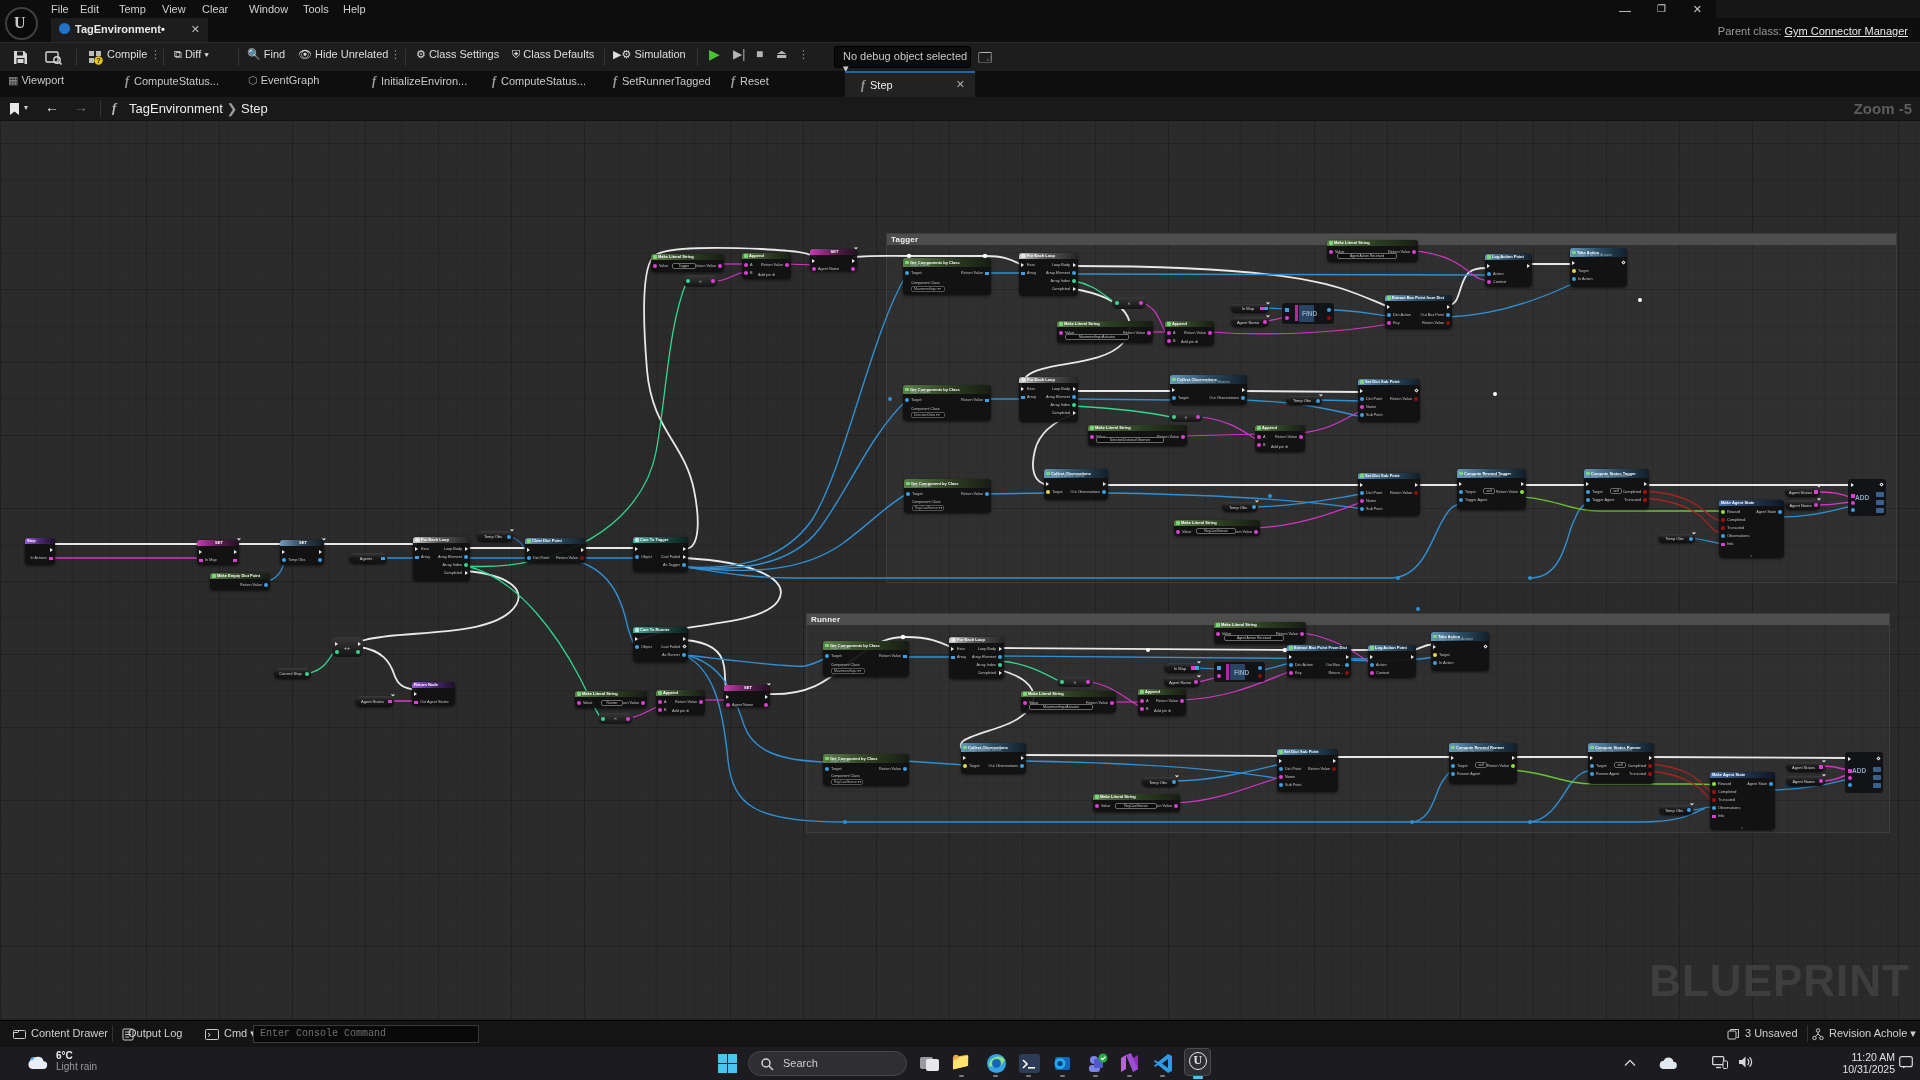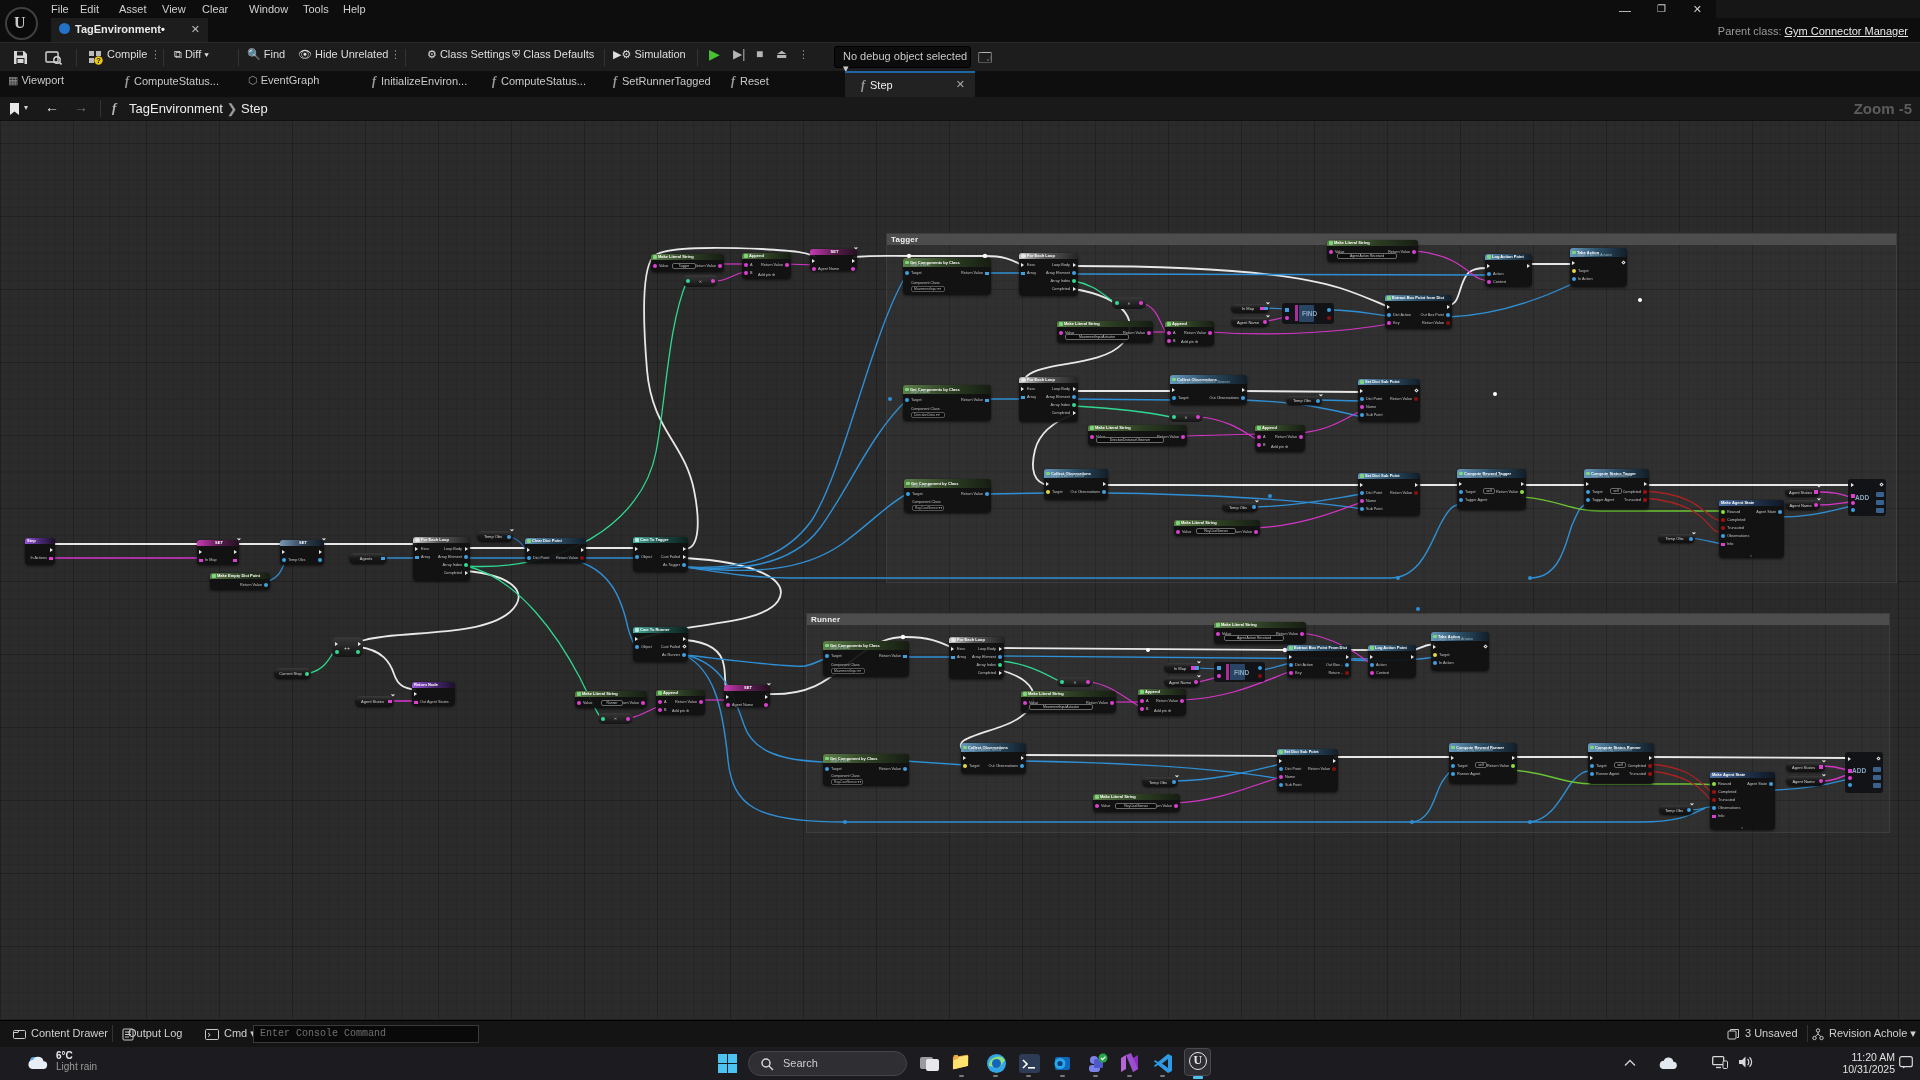--- a/index.html
+++ b/index.html
@@ -66,21 +66,21 @@
 #botbar .bi{position:absolute;top:6px;font-size:11px;color:#cfcfcf;white-space:nowrap}
 #console{position:absolute;left:253px;top:4px;width:226px;height:18px;background:#090909;border:1px solid #3a3a3a;color:#6f6f6f;font-size:10px;font-family:"Liberation Mono",monospace;padding:2px 0 0 6px}
 #taskbar{position:absolute;left:0;top:1047px;width:1920px;height:33px;background:#1c1c20}
 .tico{position:absolute;top:5px;width:23px;height:23px;border-radius:4px}
 #search{position:absolute;left:748px;top:4px;width:159px;height:25px;background:#2e2e33;border:1px solid #45454a;border-radius:13px;color:#cfcfcf;font-size:11px}
 .udot{position:absolute;top:28px;width:5px;height:2px;background:#7a7a7a;border-radius:1px}
 </style></head><body>
 <div id="titlebar">
  <span class="menu" style="left:51px">File</span>
     <span class="menu" style="left:80px">Edit</span>
- <span class="menu" style="left:119px">Asset</span>
+ <span class="menu" style="left:119px">Temp</span>
     <span class="menu" style="left:162px">View</span>
  <span class="menu" style="left:202px">Clear</span>
     <span class="menu" style="left:249px">Window</span>
  <span class="menu" style="left:303px">Tools</span>
     <span class="menu" style="left:343px">Help</span>
  <span style="position:absolute;right:85px;top:4px;color:#ccc;font-size:12px">—</span>
  <span style="position:absolute;right:50px;top:3px;color:#ccc;font-size:10px">❐</span>
  <span style="position:absolute;right:14px;top:3px;color:#ccc;font-size:11px">✕</span>
 </div>
 <div id="uelogo">
@@ -116,21 +116,21 @@
     </svg>
     <span class="tbtn" style="left:107px">Compile</span>
  <span class="tbtn" style="left:150px;color:#9a9a9a">⋮</span>
  <span class="vsep" style="left:163px"></span>
  <span class="tbtn" style="left:174px">⧉ Diff ▾</span>
  <span class="vsep" style="left:238px"></span>
  <span class="tbtn" style="left:247px">🔍 Find</span>
  <span class="tbtn" style="left:298px">👁 Hide Unrelated</span>
  <span class="tbtn" style="left:390px;color:#9a9a9a">⋮</span>
  <span class="vsep" style="left:405px"></span>
- <span class="tbtn" style="left:427px">⚙ Class Settings</span>
+ <span class="tbtn" style="left:416px">⚙ Class Settings</span>
  <span class="tbtn" style="left:512px">⛨ Class Defaults</span>
  <span class="vsep" style="left:604px"></span>
  <span class="tbtn" style="left:613px">▶⚙ Simulation</span>
  <span class="vsep" style="left:697px"></span>
  <span class="tbtn" style="left:709px;color:#46c232;font-size:14px;top:3px">▶</span>
  <span class="tbtn" style="left:733px;color:#b5b5b5;font-size:12px;top:4px">▶|</span>
  <span class="tbtn" style="left:756px;color:#b5b5b5;font-size:12px;top:4px">■</span>
  <span class="tbtn" style="left:776px;color:#b5b5b5;font-size:12px;top:4px">⏏</span>
  <span class="tbtn" style="left:798px;color:#9a9a9a">⋮</span>
  <span style="position:absolute;left:834px;top:3px;width:137px;height:22px;background:#0c0c0c;border:1px solid #000;border-radius:3px;color:#c9c9c9;font-size:11px;padding:3px 0 0 8px">No debug object selected ▾</span>
@@ -940,20 +940,21 @@
       <i class="pd" style="position:absolute;left:3px;top:24px;background:#dd3fd3"></i>
       <i class="pd" style="position:absolute;left:3px;top:31px;background:#3f9fdf"></i>
       <b style="top:15px"></b>
       <b style="top:23px"></b>
       <b style="top:31px"></b>
     </div>
 <span class="wic" style="position:absolute;left:236px;top:413px;z-index:4">⌄</span>
 <span class="wic" style="position:absolute;left:321px;top:413px;z-index:4">⌄</span>
 <span class="wic" style="position:absolute;left:853px;top:122px;z-index:4">⌄</span>
 <span class="wic" style="position:absolute;left:766px;top:558px;z-index:4">⌄</span>
+<div id="wm">BLUEPRINT</div>
 </div>
 <div id="botbar">
  <svg style="position:absolute;left:13px;top:7px" width="13" height="13" viewBox="0 0 13 13">
       <rect x="0.5" y="2.5" width="12" height="8" rx="1" fill="none" stroke="#c9c9c9"></rect>
       <path d="M0.5 4.5 L5 4.5 L6 2.5" stroke="#c9c9c9" fill="none"></path>
     </svg>
  <span class="bi" style="left:31px">Content Drawer</span>
  <span class="vsep" style="left:112px;top:4px"></span>
  <svg style="position:absolute;left:122px;top:7px" width="12" height="13" viewBox="0 0 12 13">
       <rect x="1" y="1" width="10" height="11" rx="1" fill="none" stroke="#c9c9c9"></rect>

